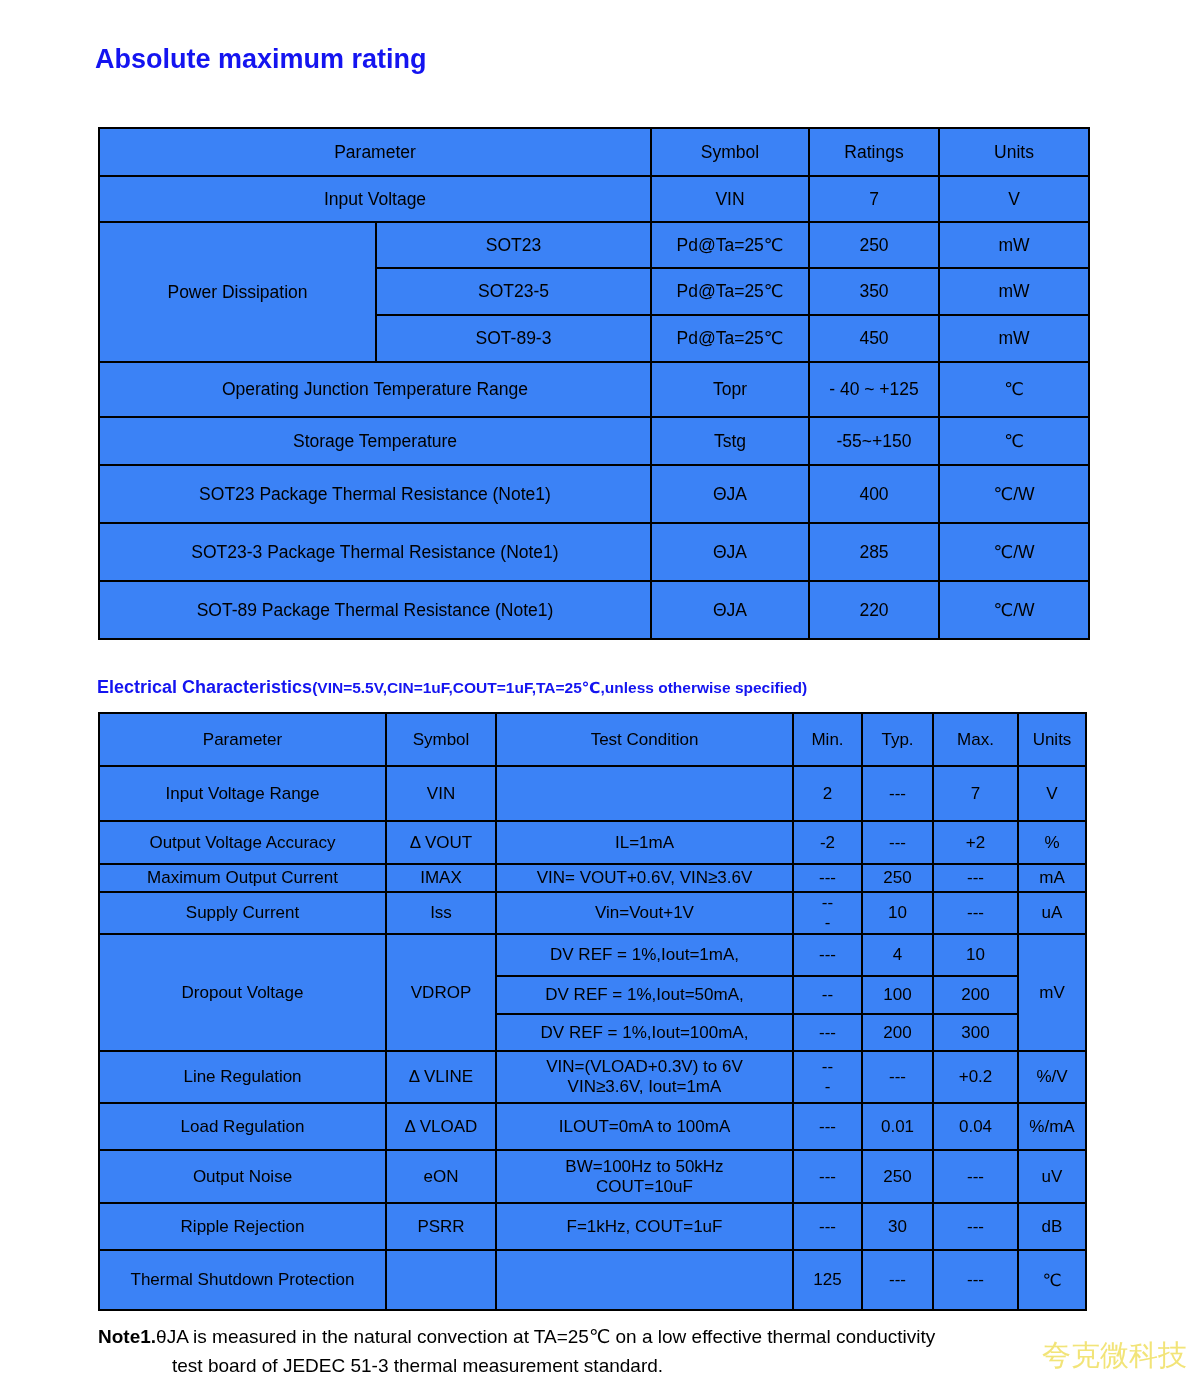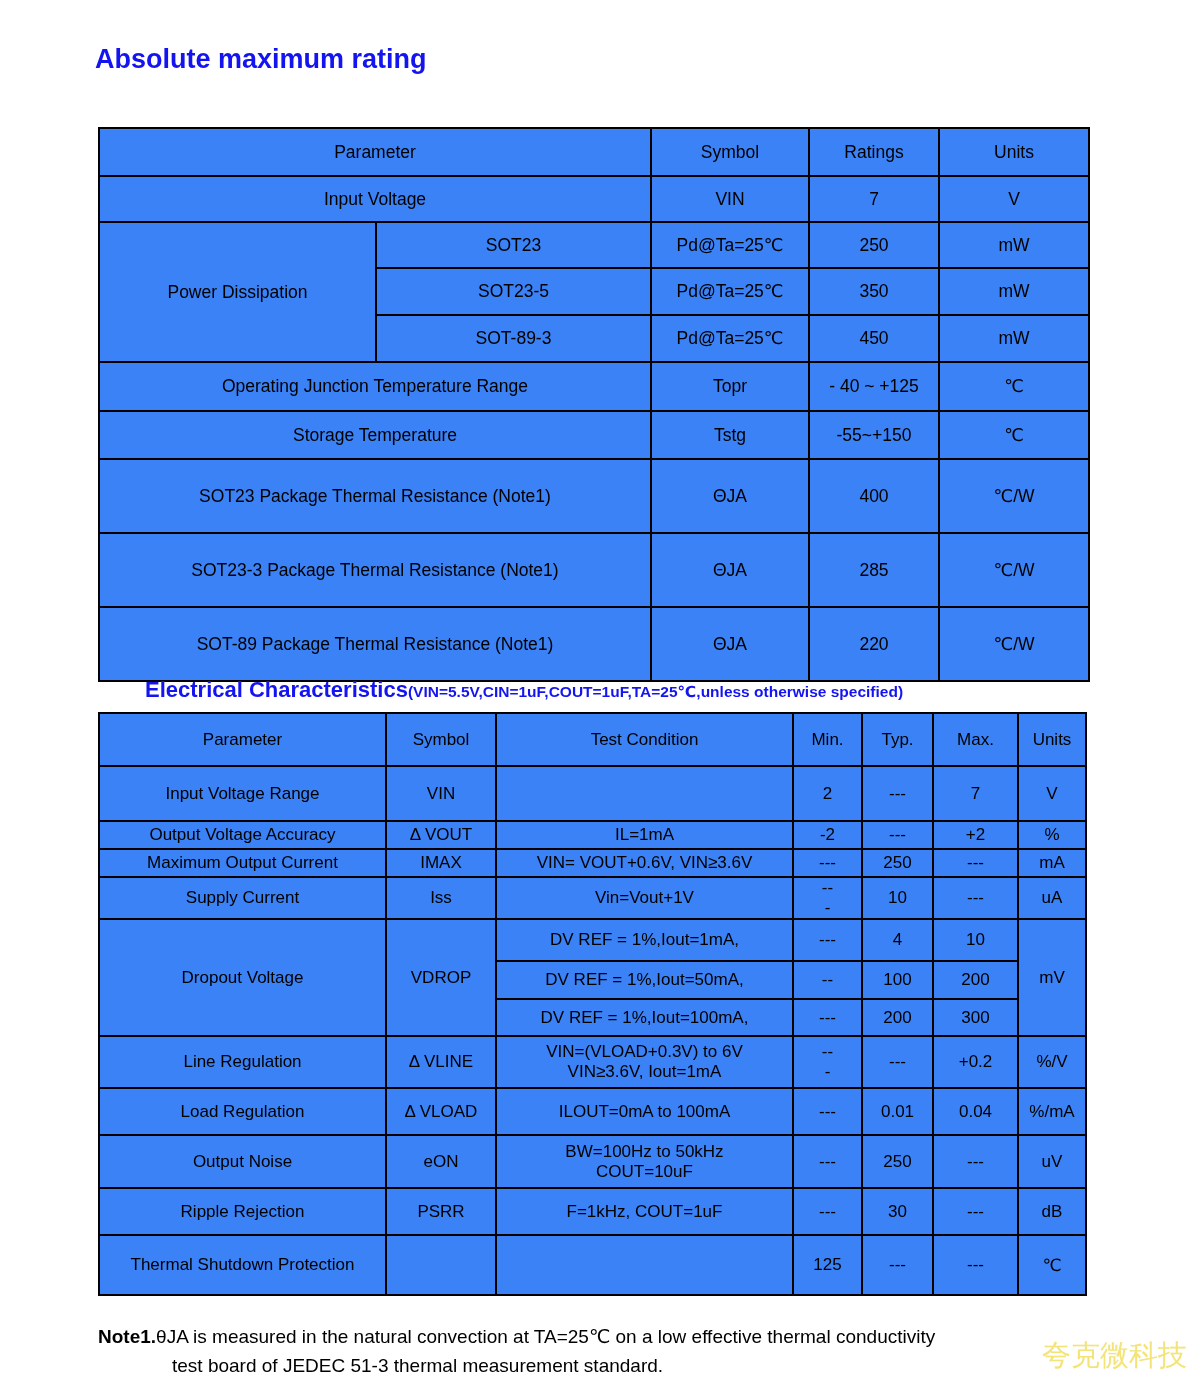--- a/index.html
+++ b/index.html
@@ -1,30 +1,30 @@
 <!DOCTYPE html>
 <html><head>
 <meta charset="utf-8">
 <style>
   html,body{margin:0;padding:0;background:#ffffff;}
   .doc{position:relative;width:1190px;height:1374px;background:#ffffff;overflow:hidden;
        font-family:"Liberation Sans","DejaVu Sans",sans-serif;color:#000;}
   .title-abs{position:absolute;left:95px;top:12px;font-size:27px;font-weight:bold;color:#1414f0;margin-top:32px;}
   .title-ec{position:absolute;left:97px;top:677px;white-space:nowrap;color:#1414f0;}
-  .title-ec .main{font-size:22px;font-weight:bold;margin-left:48px;}
+  .title-ec .main{font-size:18px;font-weight:bold;}
   .title-ec .cond{font-size:15.5px;font-weight:bold;}
   table{border-collapse:collapse;table-layout:fixed;position:absolute;background:#3b82f6;}
   td{border:2px solid #000;text-align:center;vertical-align:middle;padding:0 4px;
      font-weight:400;overflow:hidden;}
   #t1{left:98px;top:127px;width:990px;font-size:17.5px;}
   #t2{left:98px;top:712px;width:987px;font-size:17px;}
   
-  .h48{height:48px}.h46{height:46px}.h47{height:47px}.h49{height:49px}.h58{height:74px}
+  .h48{height:48px}.h46{height:46px}.h47{height:47px}.h49{height:55px}.h58{height:58px}
   
-  .h53{height:53px}.h45{height:55px}.h43{height:28px}.h44{height:28px}.h42{height:42px}
+  .h53{height:53px}.h45{height:55px}.h43{height:43px}.h44{height:28px}.h42{height:42px}
   .h38{height:38px}.h37{height:37px}.h52{height:52px}.h60{height:60px}
   .stack span{display:block;line-height:1.18;}
   .note{position:absolute;left:98px;top:1322px;width:980px;font-size:19px;line-height:1.55;}
   .note .lbl{font-weight:bold;}
   .note .l2{display:block;padding-left:74px;}
   .watermark{position:absolute;left:1042px;top:1336px;font-size:29px;color:#f2e478;
              white-space:nowrap;}
 </style>
 </head>
 <body>

